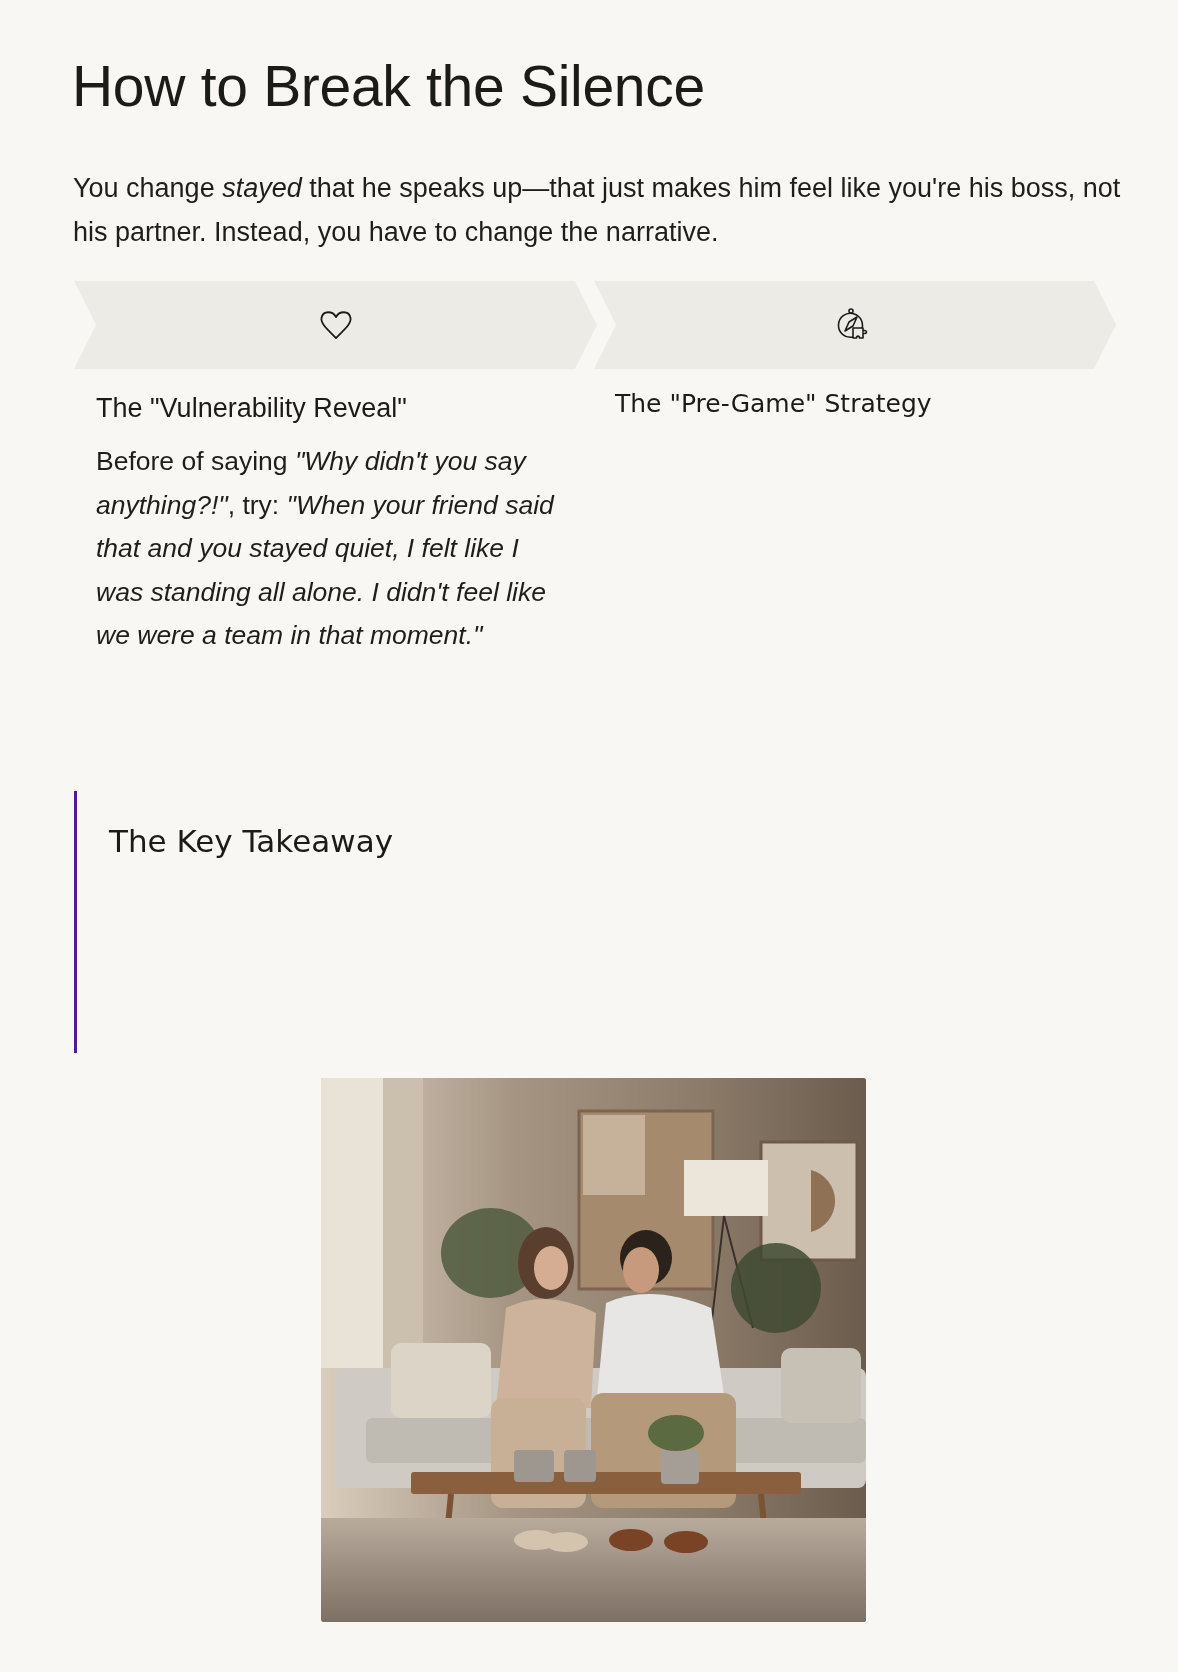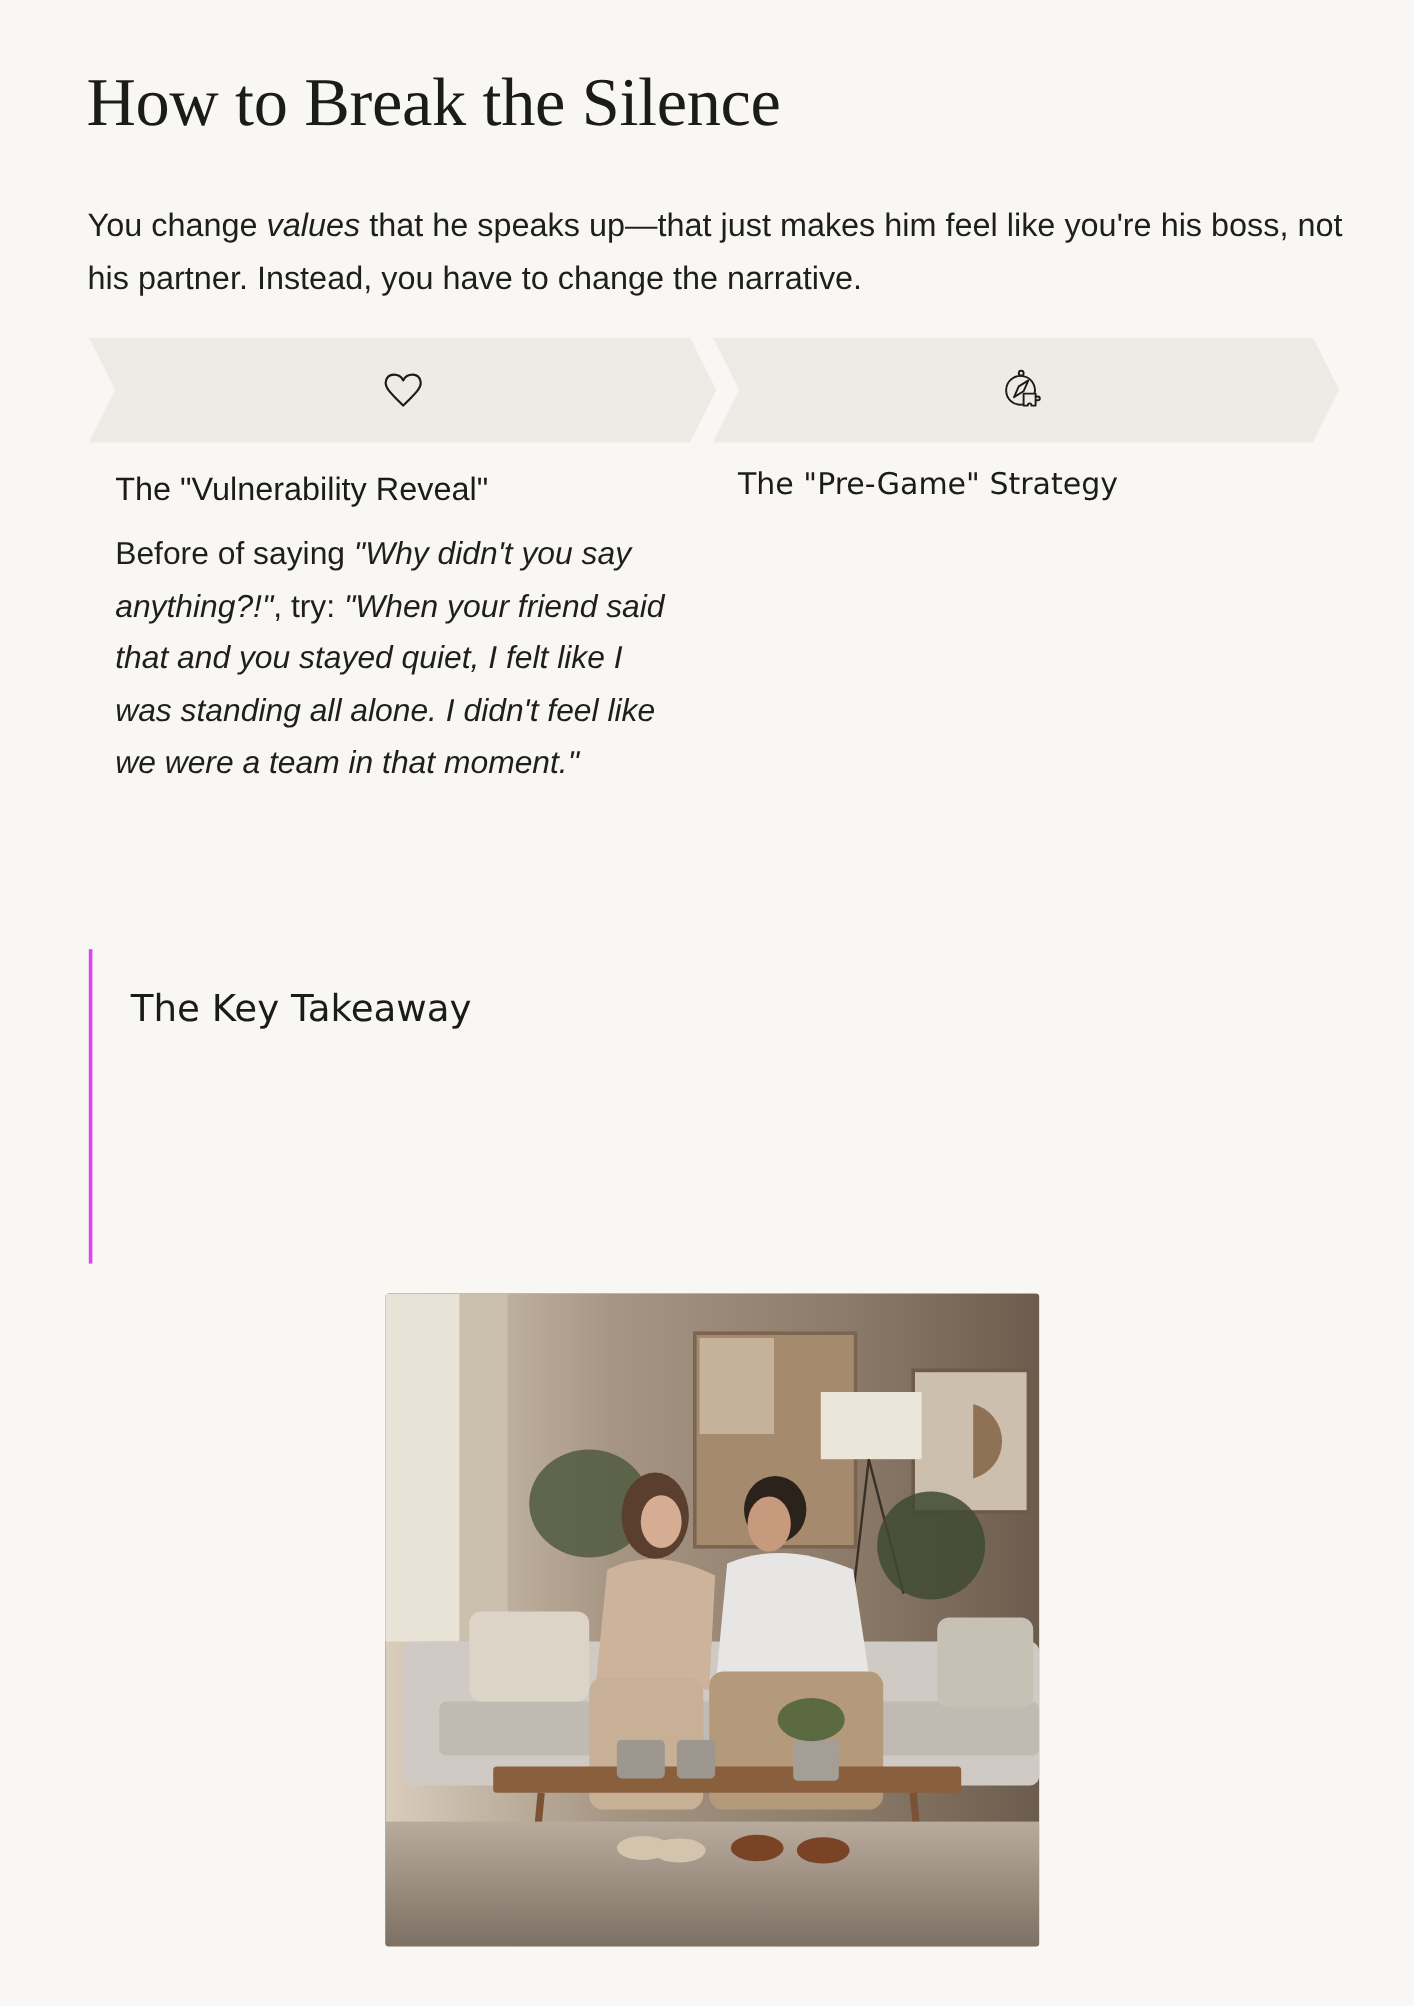--- a/index.html
+++ b/index.html
@@ -17,21 +17,21 @@
     }
     .page-title {
       position: absolute;
       left: 72px;
       top: 52px;
       margin: 0;
       font-size: 57px;
       font-weight: 500;
       letter-spacing: -0.3px;
       line-height: 1.2;
-      font-family: Liberation Serif, serif;
+      font-family: Liberation Sans, sans-serif;
       color: #1b1b18;
     }
     .intro {
       position: absolute;
       left: 73px;
       top: 166px;
       width: 1050px;
       margin: 0;
       font-size: 27px;
       line-height: 44px;
@@ -86,21 +86,21 @@
       color: #1e1e1b;
     }
     .col p em { font-style: italic; }
 
     .takeaway {
       position: absolute;
       left: 74px;
       top: 791px;
       width: 1040px;
       height: 262px;
-      border-left: 3px solid #d946ef;
+      border-left: 3px solid #4c1d95;
       box-sizing: border-box;
       padding-left: 30px;
     }
     .takeaway h2 {
       margin: 0;
       position: absolute;
       left: 32px;
       top: 32px;
       font-size: 31px;
       font-weight: 500;
@@ -129,21 +129,21 @@
       overflow: hidden;
       background: #8a7a68;
     }
     .photo svg { display: block; width: 100%; height: 100%; }
   </style>
 </head>
 <body>
 
 <h1 class="page-title">How to Break the Silence</h1>
 
-<p class="intro"><span>You change </span><em>values</em><span> that he speaks up—that just makes him feel like you're his boss, not his partner. Instead, you have to change the narrative.</span></p>
+<p class="intro"><span>You change </span><em>stayed</em><span> that he speaks up—that just makes him feel like you're his boss, not his partner. Instead, you have to change the narrative.</span></p>
 
 <div class="chevrons">
   <div class="chev chev-1">
     <span>
       <svg width="36" height="34" viewBox="0 0 36 34" fill="none" stroke="#1b1b18" stroke-width="1.8" stroke-linejoin="round">
         <path d="M18 9 C15 3, 5 2, 3.5 10 C2.5 15, 8 20, 18 30 C28 20, 33.5 15, 32.5 10 C31 2, 21 3, 18 9 Z"></path>
       </svg>
     </span>
   </div>
   <div class="chev chev-2">

